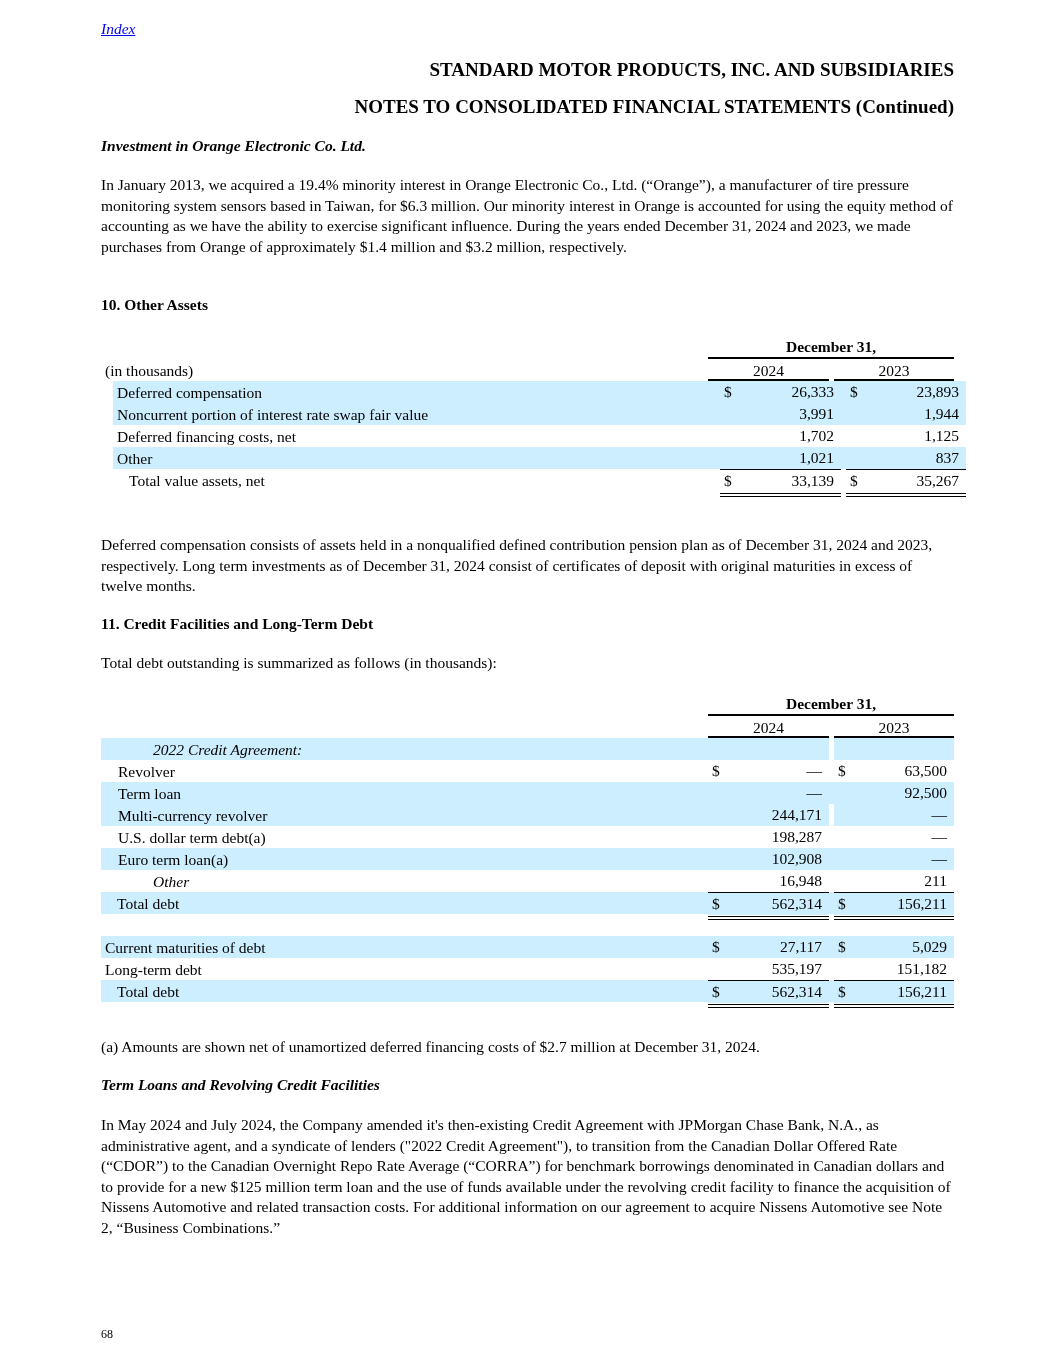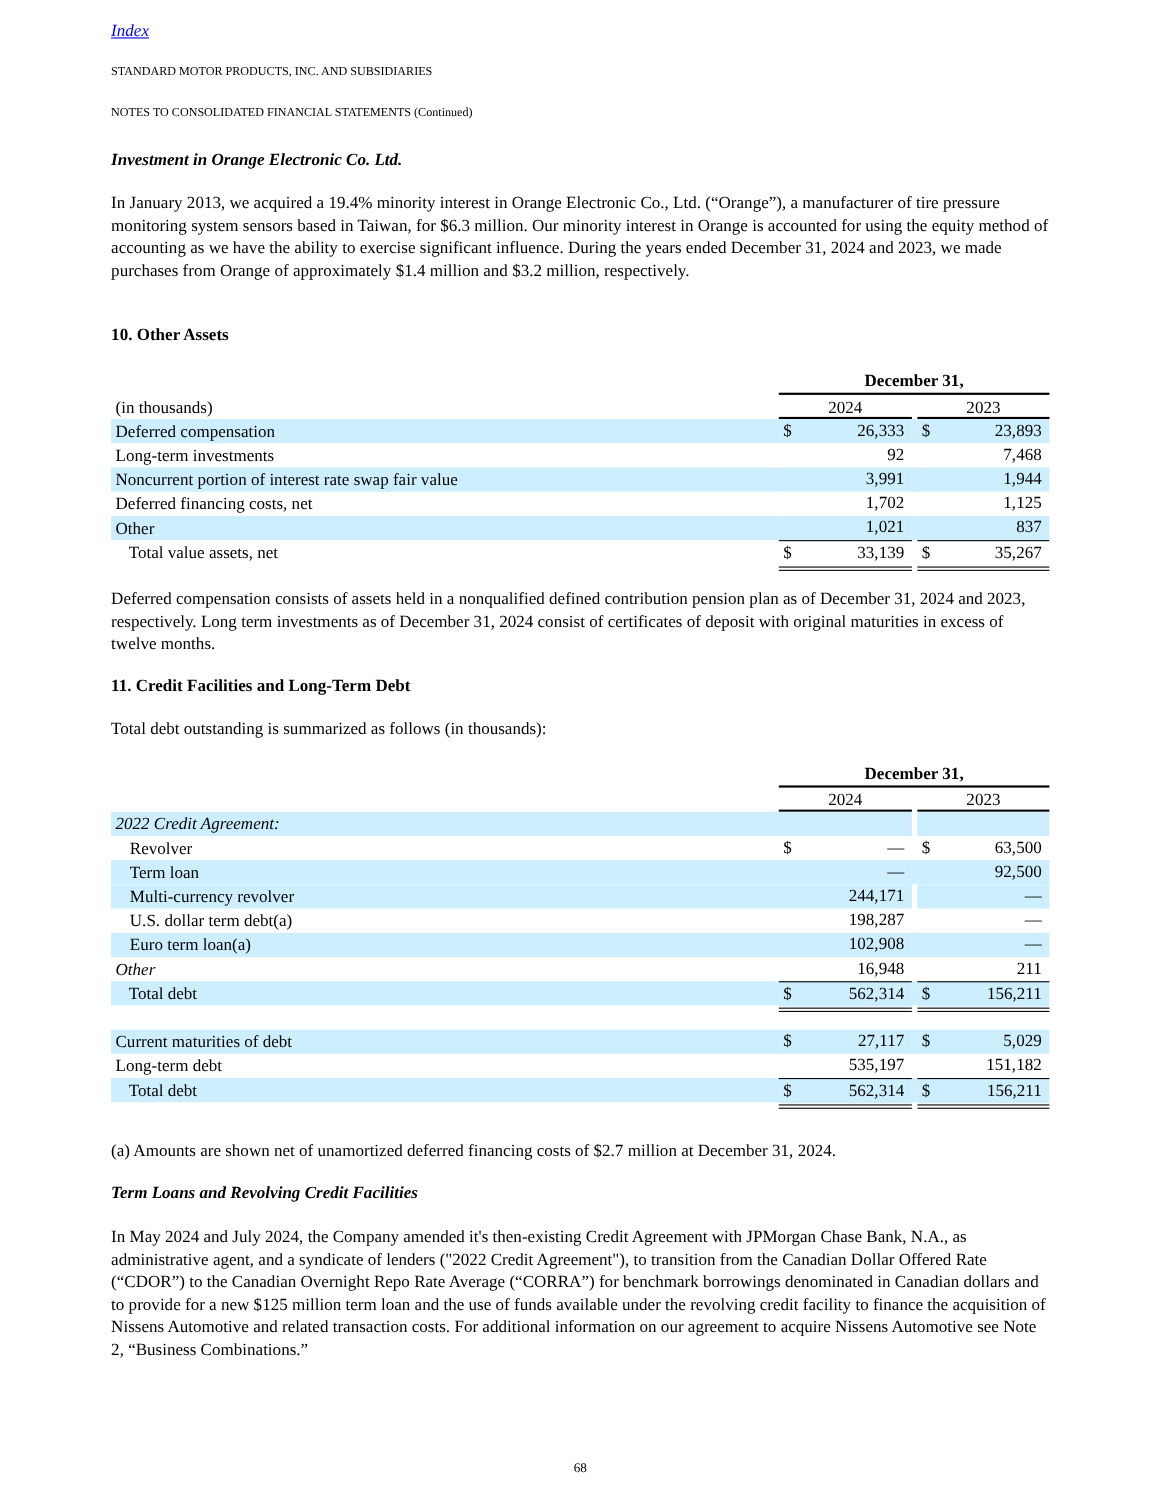--- a/index.html
+++ b/index.html
@@ -3,49 +3,49 @@
 <meta charset="utf-8">
 <style>
   html, body { margin: 0; padding: 0; background: #ffffff; }
   body {
     width: 1055px; height: 1365px; position: relative;
     font-family: "Liberation Serif", "DejaVu Serif", serif;
     color: #000; font-size: 15.5px;
   }
   .page { position: absolute; left: 101px; top: 0; width: 853px; }
   .index-link { position: absolute; top: 20px; left: 0; color: #0000ee; font-style: italic; text-decoration: underline; font-size: 15.5px; cursor: pointer; }
-  .center-h { position: absolute; left: 0; width: 853px; text-align: left; font-weight: normal; font-size: 11px; }
+  .center-h { position: absolute; left: 0; width: 853px; text-align: right; font-weight: bold; font-size: 19px; }
   .h-bi { position: absolute; left: 0; font-weight: bold; font-style: italic; }
   .h-b { position: absolute; left: 0; font-weight: bold; }
   .para { position: absolute; left: 0; width: 853px; line-height: 20.6px; }
   .plain { position: absolute; left: 0; }
 
   
   .tbl { position: absolute; left: 0; width: 853px; }
   .row { position: relative; height: 22px; }
   .row.shaded .lbl-bg { background: #cceeff; }
   .lbl-bg { position: absolute; left: 0; top: 0; width: 607px; height: 22px; }
   .lbl { position: absolute; left: 4px; top: 3px; white-space: nowrap; }
   .lbl.ind { left: 17px; }
-  .lbl.ital { font-style: italic; }
+  .lbl.ital { font-style: italic; margin-left: 48px; }
   .cell { position: absolute; top: 0; height: 22px; }
   .c24 { left: 607px; width: 121px; }
   .c23 { left: 733px; width: 120px; }
   .gap { position: absolute; top: 0; left: 728px; width: 5px; height: 22px; }
   .row.shaded .c24, .row.shaded .c23, .row.shaded .gap { background: #cceeff; }
   .row.shaded .gap.white { background: #fff; }
   .cur { position: absolute; left: 4px; top: 2px; }
   .val { position: absolute; right: 7px; top: 2px; }
   .top-border { border-top: 1px solid #000; }
   .dbl-bottom::after { content: ""; position: absolute; left: 0; right: 0; bottom: -5px; height: 2px; border-top: 1px solid #000; border-bottom: 1px solid #000; }
   .hdr-dec { position: absolute; left: 607px; width: 246px; text-align: center; font-weight: bold; }
   .hdr-line { position: absolute; left: 607px; width: 246px; height: 2px; background: #000; }
   .hdr-yr { position: absolute; font-weight: normal; text-align: center; }
   .hdr-yr-line { position: absolute; height: 2px; background: #000; }
-  .page-num { position: absolute; left: 0; width: 853px; text-align: center; top: 1327px; font-size: 12px; }
+  .page-num { position: absolute; left: 0; width: 853px; text-align: left; top: 1327px; font-size: 12px; }
 </style>
 </head>
 <body>
 
 <div class="page">
 
   <a class="index-link">Index</a>
 
   <div class="center-h" style="top:59px;">STANDARD MOTOR PRODUCTS, INC. AND SUBSIDIARIES</div>
   <div class="center-h" style="top:96px;">NOTES TO CONSOLIDATED FINANCIAL STATEMENTS (Continued)</div>
@@ -57,44 +57,32 @@
 
   <div class="tbl" style="top:337px;">
     <div class="hdr-dec" style="top:1px;">December 31,</div>
     <div class="hdr-line" style="top:20px;"></div>
     <div class="plain" style="top:25px;left:4px;">(in thousands)</div>
     <div class="hdr-yr" style="top:25px;left:607px;width:121px;">2024</div>
     <div class="hdr-yr" style="top:25px;left:733px;width:120px;">2023</div>
     <div class="hdr-yr-line" style="top:42px;left:607px;width:121px;"></div>
     <div class="hdr-yr-line" style="top:42px;left:733px;width:120px;"></div>
 
-    <div style="position:absolute;top:44px;left:0;width:853px;">
+    <div style="position:absolute;top:44px;left:12px;width:853px;">
       <div class="row shaded">
         <div class="lbl-bg"></div>
           <div class="lbl">Deferred compensation</div>
         <div class="cell c24">
             <span class="cur">$</span>
             <span class="val">26,333</span>
           </div>
         <div class="gap"></div>
         <div class="cell c23">
             <span class="cur">$</span>
             <span class="val">23,893</span>
-          </div>
-      </div>
-      <div class="row">
-        <div class="lbl-bg"></div>
-          <div class="lbl">Long-term investments</div>
-        <div class="cell c24">
-            <span class="cur"></span>
-            <span class="val">92</span>
-          </div>
-        <div class="cell c23">
-            <span class="cur"></span>
-            <span class="val">7,468</span>
           </div>
       </div>
       <div class="row shaded">
         <div class="lbl-bg"></div>
           <div class="lbl">Noncurrent portion of interest rate swap fair value</div>
         <div class="cell c24">
             <span class="cur"></span>
             <span class="val">3,991</span>
           </div>
         <div class="gap"></div>

